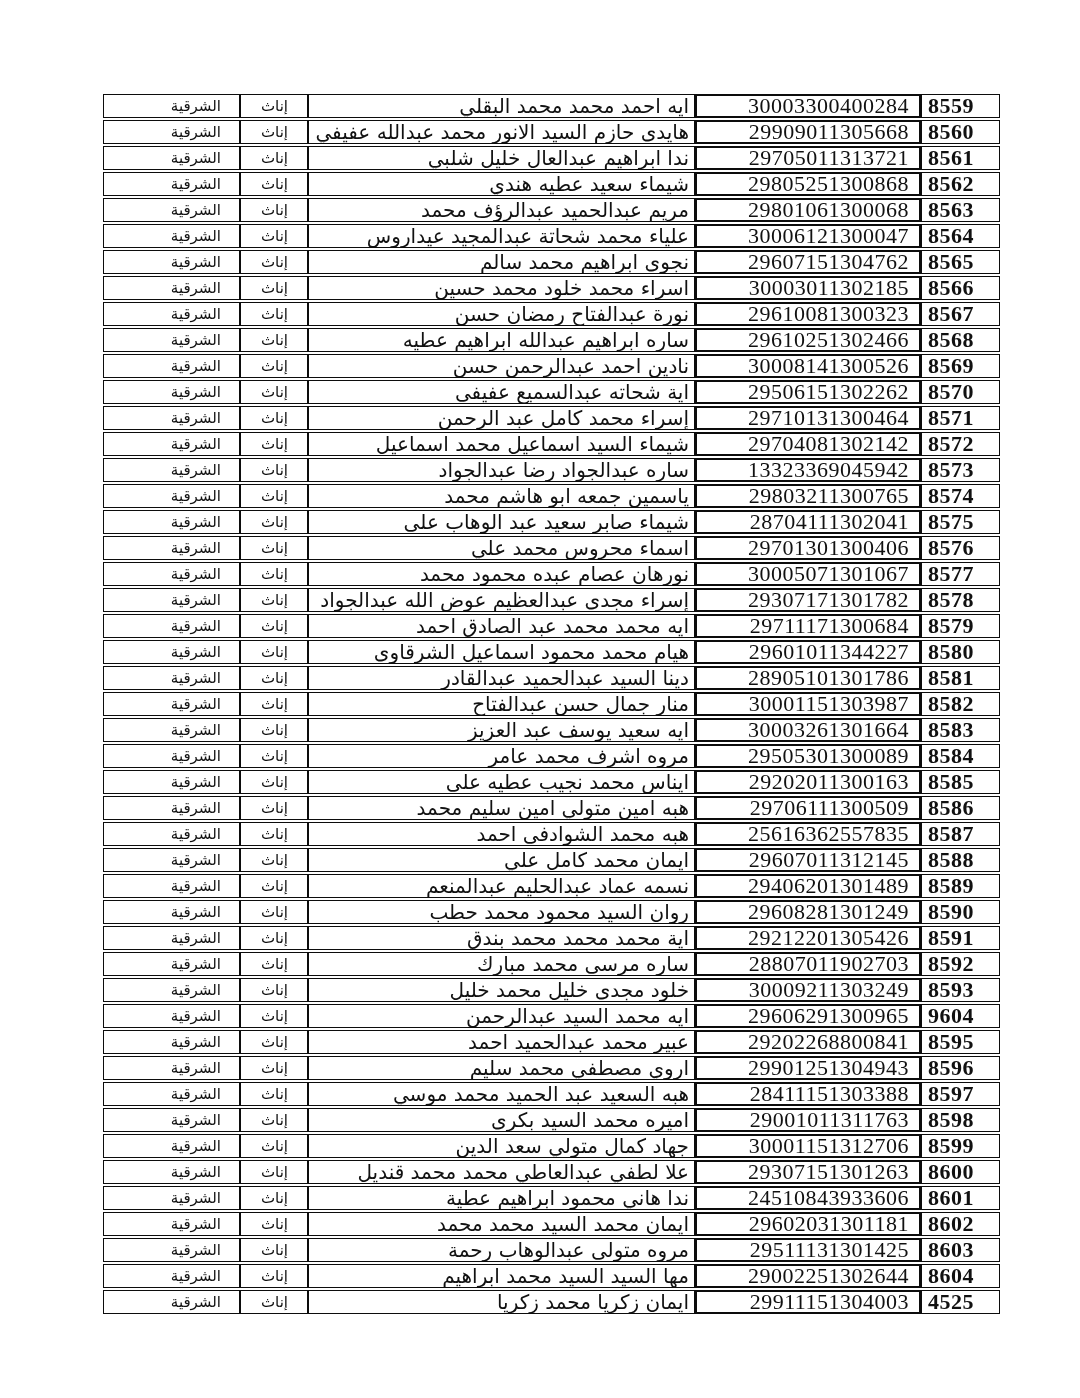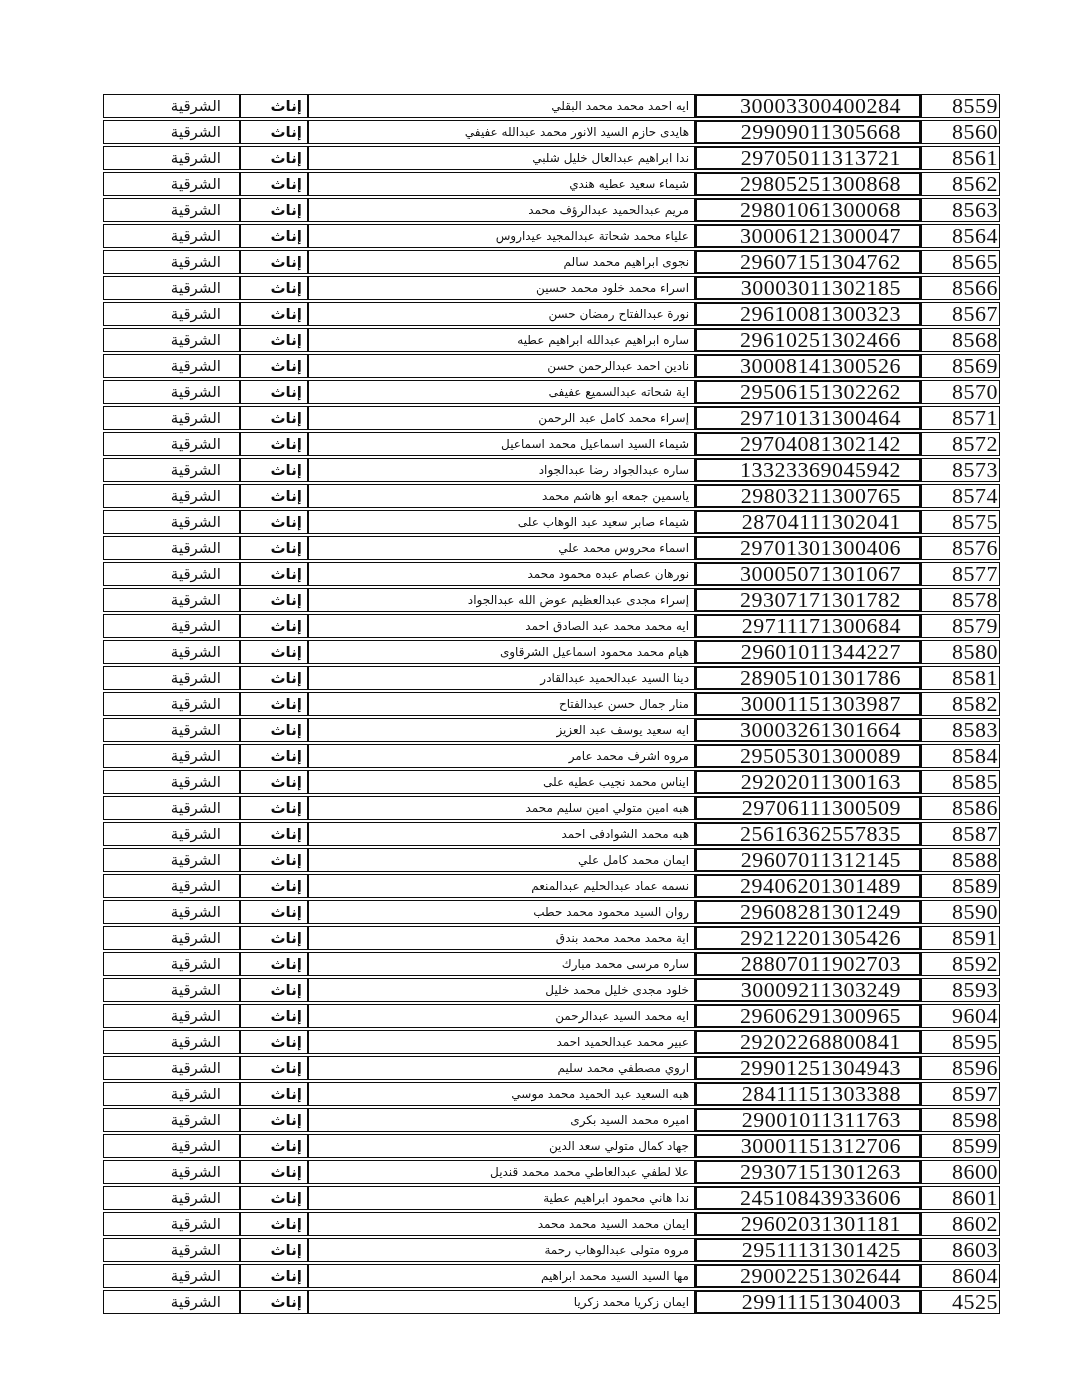--- a/index.html
+++ b/index.html
@@ -44,24 +44,24 @@
     line-height: 20px;
   }
   .num {
     font-family: "Liberation Serif", serif;
     font-size: 22px;
     text-align: right;
     line-height: 20px;
     letter-spacing: 0.5px;
   }
   td.gov     { padding-right: 18px; }
-  td.gender  { padding-right: 5px; font-weight: bold; }
-  td.name    { padding-right: 5px; font-size: 12px; }
-  td.idnum   { border-width: 2.5px; padding-right: 18px; }
-  td.serial  { padding-right: 1px; }
+  td.gender  { padding-right: 19px; }
+  td.name    { padding-right: 5px; font-size: 20px; }
+  td.idnum   { border-width: 2.5px; padding-right: 10px; }
+  td.serial  { padding-right: 25px; font-weight: bold; }
 </style>
 </head>
 <body>
 
 <div class="sheet">
   <table class="roster">
     <colgroup>
       <col style="width:137px">
       <col style="width:68px">
       <col style="width:387px">

